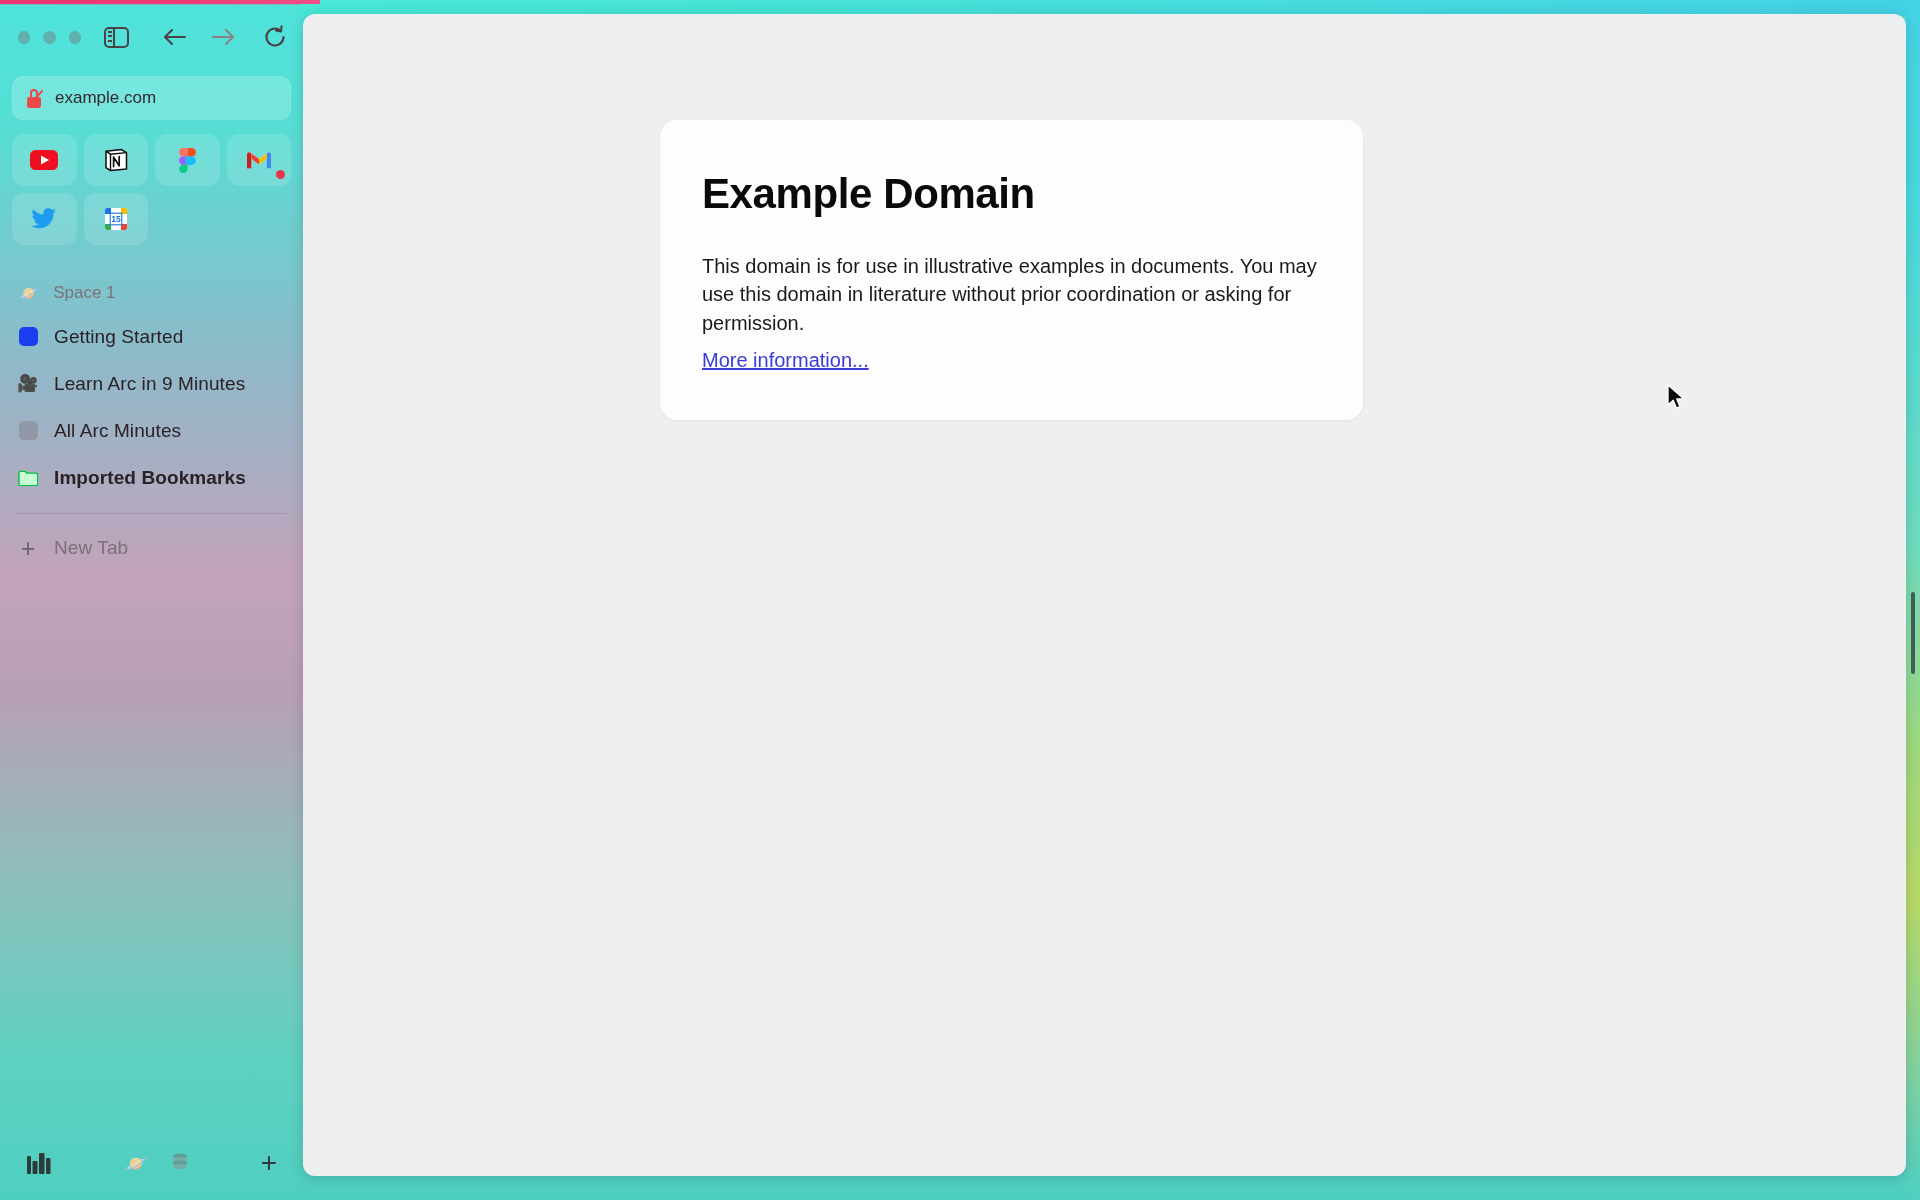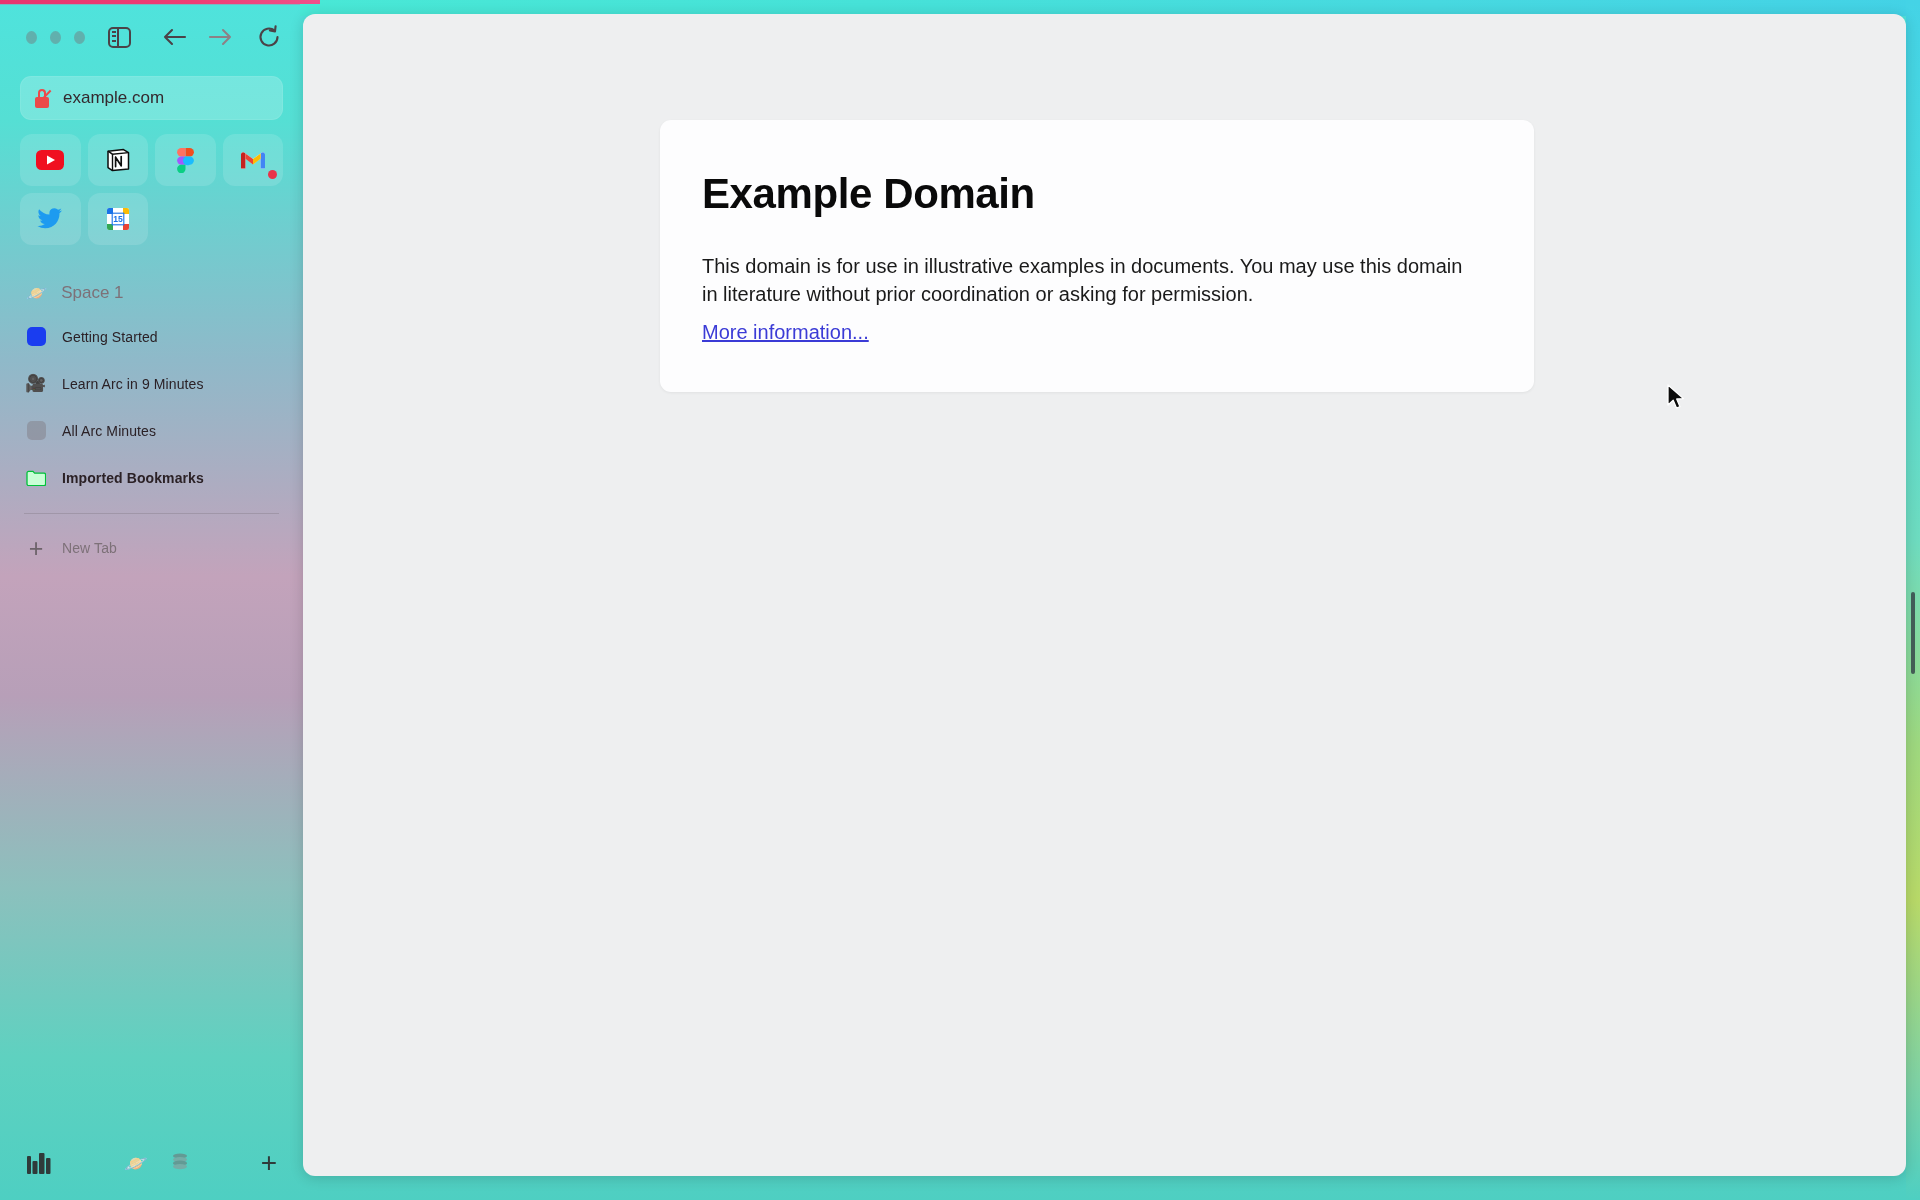--- a/index.html
+++ b/index.html
@@ -34,21 +34,21 @@
     background:linear-gradient(90deg,#e8356f 0%,#ef3d74 60%,#f04f8a 100%);
   }
   #frame-right-glow {
     position:absolute; right:0; top:0; width:14px; bottom:0;
     background:linear-gradient(180deg,#44d3e6 0%,#4ad9dd 18%,#6edcc0 45%,#9ed87f 62%,#b8d968 75%,#7fd2a4 90%,#4ecfc2 100%);
   }
 
   
   #sidebar {
     position:absolute; left:0; top:0; width:303px; height:1200px;
-    padding:0 20px;
+    padding:0 12px;
     text-align:center;
   }
 
   
   #titlebar { display:flex; align-items:center; height:74px; padding-left:6px; }
   .dot { width:13px; height:13px; border-radius:50%; background:rgba(120,108,112,.42); margin-right:13px; }
   #sidebar-toggle { margin-left:10px; width:26px; height:21px; border:2px solid #4b4247; border-radius:5px; position:relative; }
   #sidebar-toggle:after { content:""; position:absolute; left:7px; top:-2px; width:2px; height:21px; background:#4b4247; }
   #sidebar-toggle .bars { position:absolute; left:2px; top:2px; width:4px; }
   #sidebar-toggle .bars i { display:block; height:2px; background:#4b4247; margin-bottom:2.5px; }
@@ -77,21 +77,21 @@
   .badge { position:absolute; right:6px; bottom:7px; width:9px; height:9px; border-radius:50%; background:#e8344a; }
 
   
   #space-row { display:flex; align-items:center; height:40px; margin-top:28px; padding-left:6px; }
   #space-row .planet { font-size:17px; margin-right:14px; }
   #space-row .space-name { font-size:17px; color:#7d7178; font-weight:400; }
 
   
   .tab { display:flex; align-items:center; height:47px; padding-left:6px; }
   .tab .tico { width:20px; height:20px; margin-right:16px; flex:none; display:flex; align-items:center; justify-content:center; font-size:17px; }
-  .tab .tlabel { font-size:14px; color:#2b2126; letter-spacing:.1px; }
+  .tab .tlabel { font-size:19px; color:#2b2126; letter-spacing:.1px; }
   .tab.bold .tlabel { font-weight:700; }
   .tab.muted .tlabel { color:#7d7178; }
   .sq { width:19px; height:19px; border-radius:5px; }
   .sq.blue { background:#1a3df0; }
   .sq.gray { background:rgba(120,110,116,.38); }
 
   #divider { height:1px; background:rgba(90,80,86,.22); margin:12px 4px 10px 4px; }
 
   .plus-ico { font-size:25px; color:#6d636a; font-weight:300; line-height:0; }
 
@@ -108,22 +108,22 @@
   #new-space-plus { font-size:28px; color:#2f3b3a; font-weight:300; line-height:0; }
 
   
   #webview {
     position:absolute; left:303px; top:14px; right:14px; bottom:24px;
     background:#eeeff0; border-radius:12px;
     box-shadow:0 2px 14px rgba(0,0,0,.16);
     overflow:hidden;
   }
   #page-card {
-    position:absolute; left:357px; top:106px; width:874px;
-    background:#fdfdfe; border-radius:11px; padding:50px 42px 48px 42px;
+    position:absolute; left:357px; top:106px; width:703px;
+    background:#fdfdfe; border-radius:17px; padding:50px 42px 48px 42px;
     box-shadow:0 1px 3px rgba(0,0,0,.06);
   }
   #page-title { font-size:42px; font-weight:700; color:#0a0a0a; letter-spacing:-.4px; margin-bottom:34px; }
   #page-para { font-size:20px; line-height:1.42; color:#1a1a1a; margin-bottom:12px; max-width:770px; }
   #page-link { font-size:20px; color:#3b3bd6; }
 
   
   #pagescroll { position:absolute; right:5px; top:592px; width:4px; height:82px; background:#37474a; border-radius:3px; opacity:.85; }
 
   

